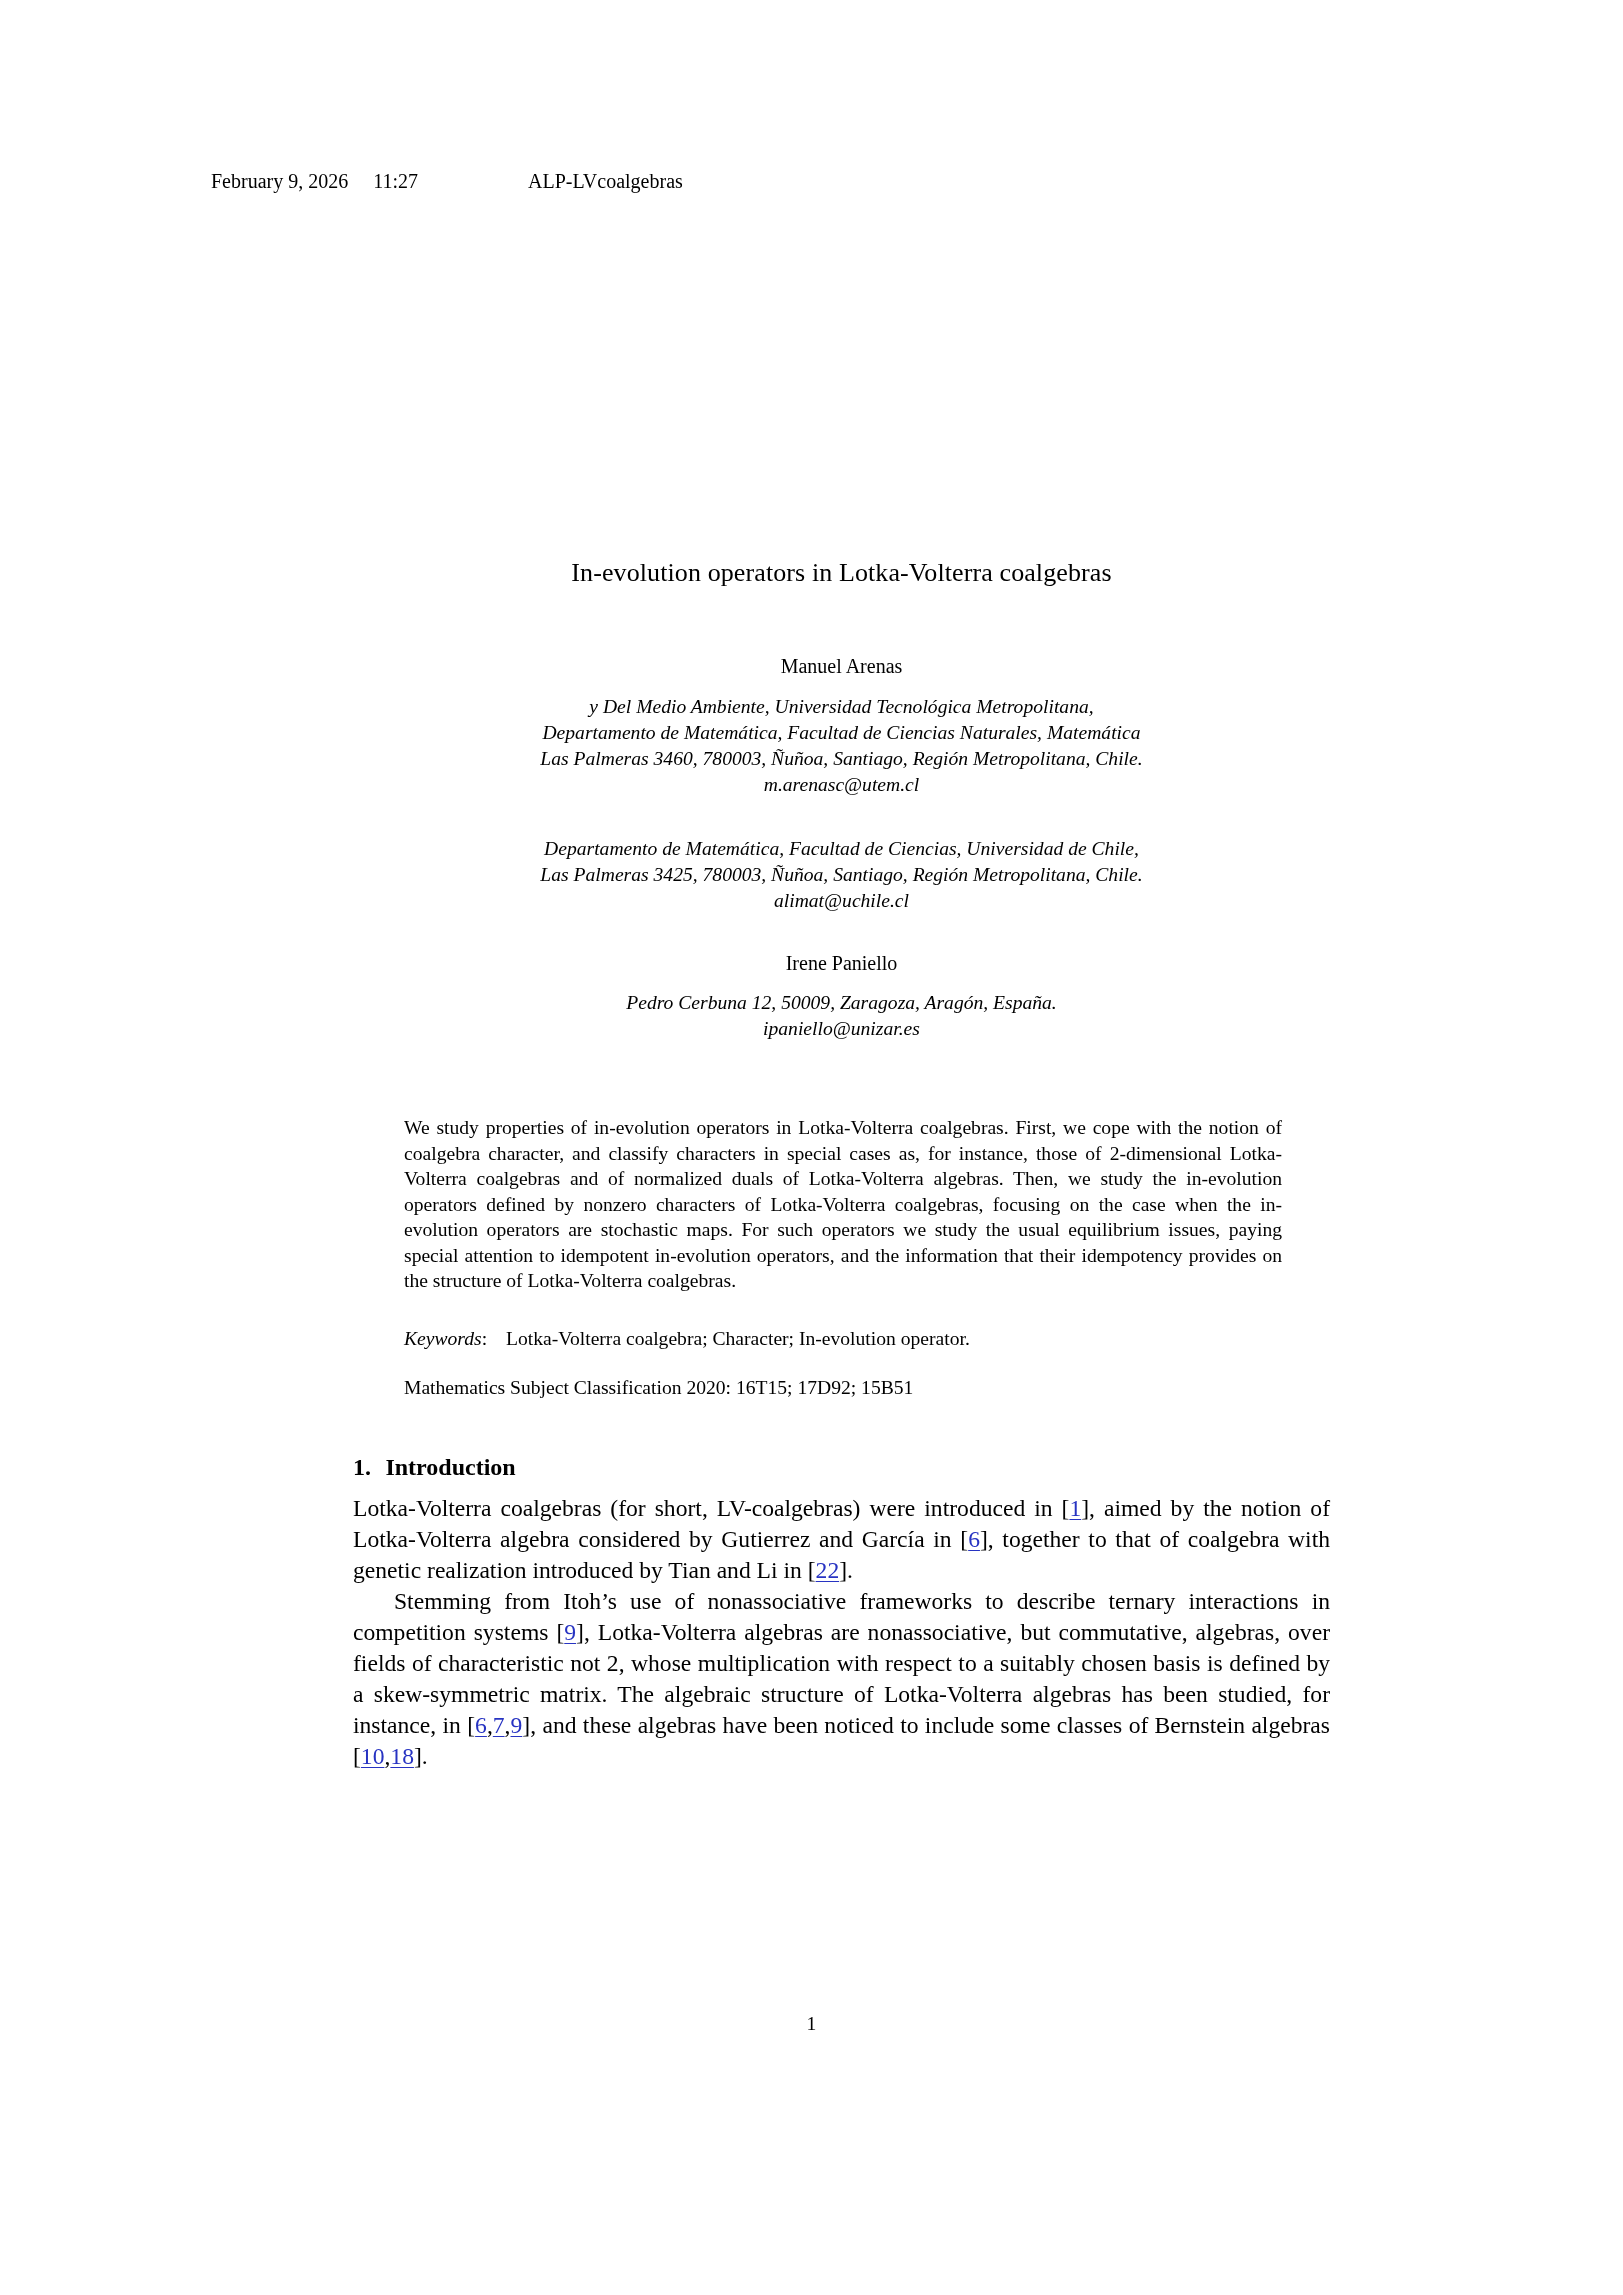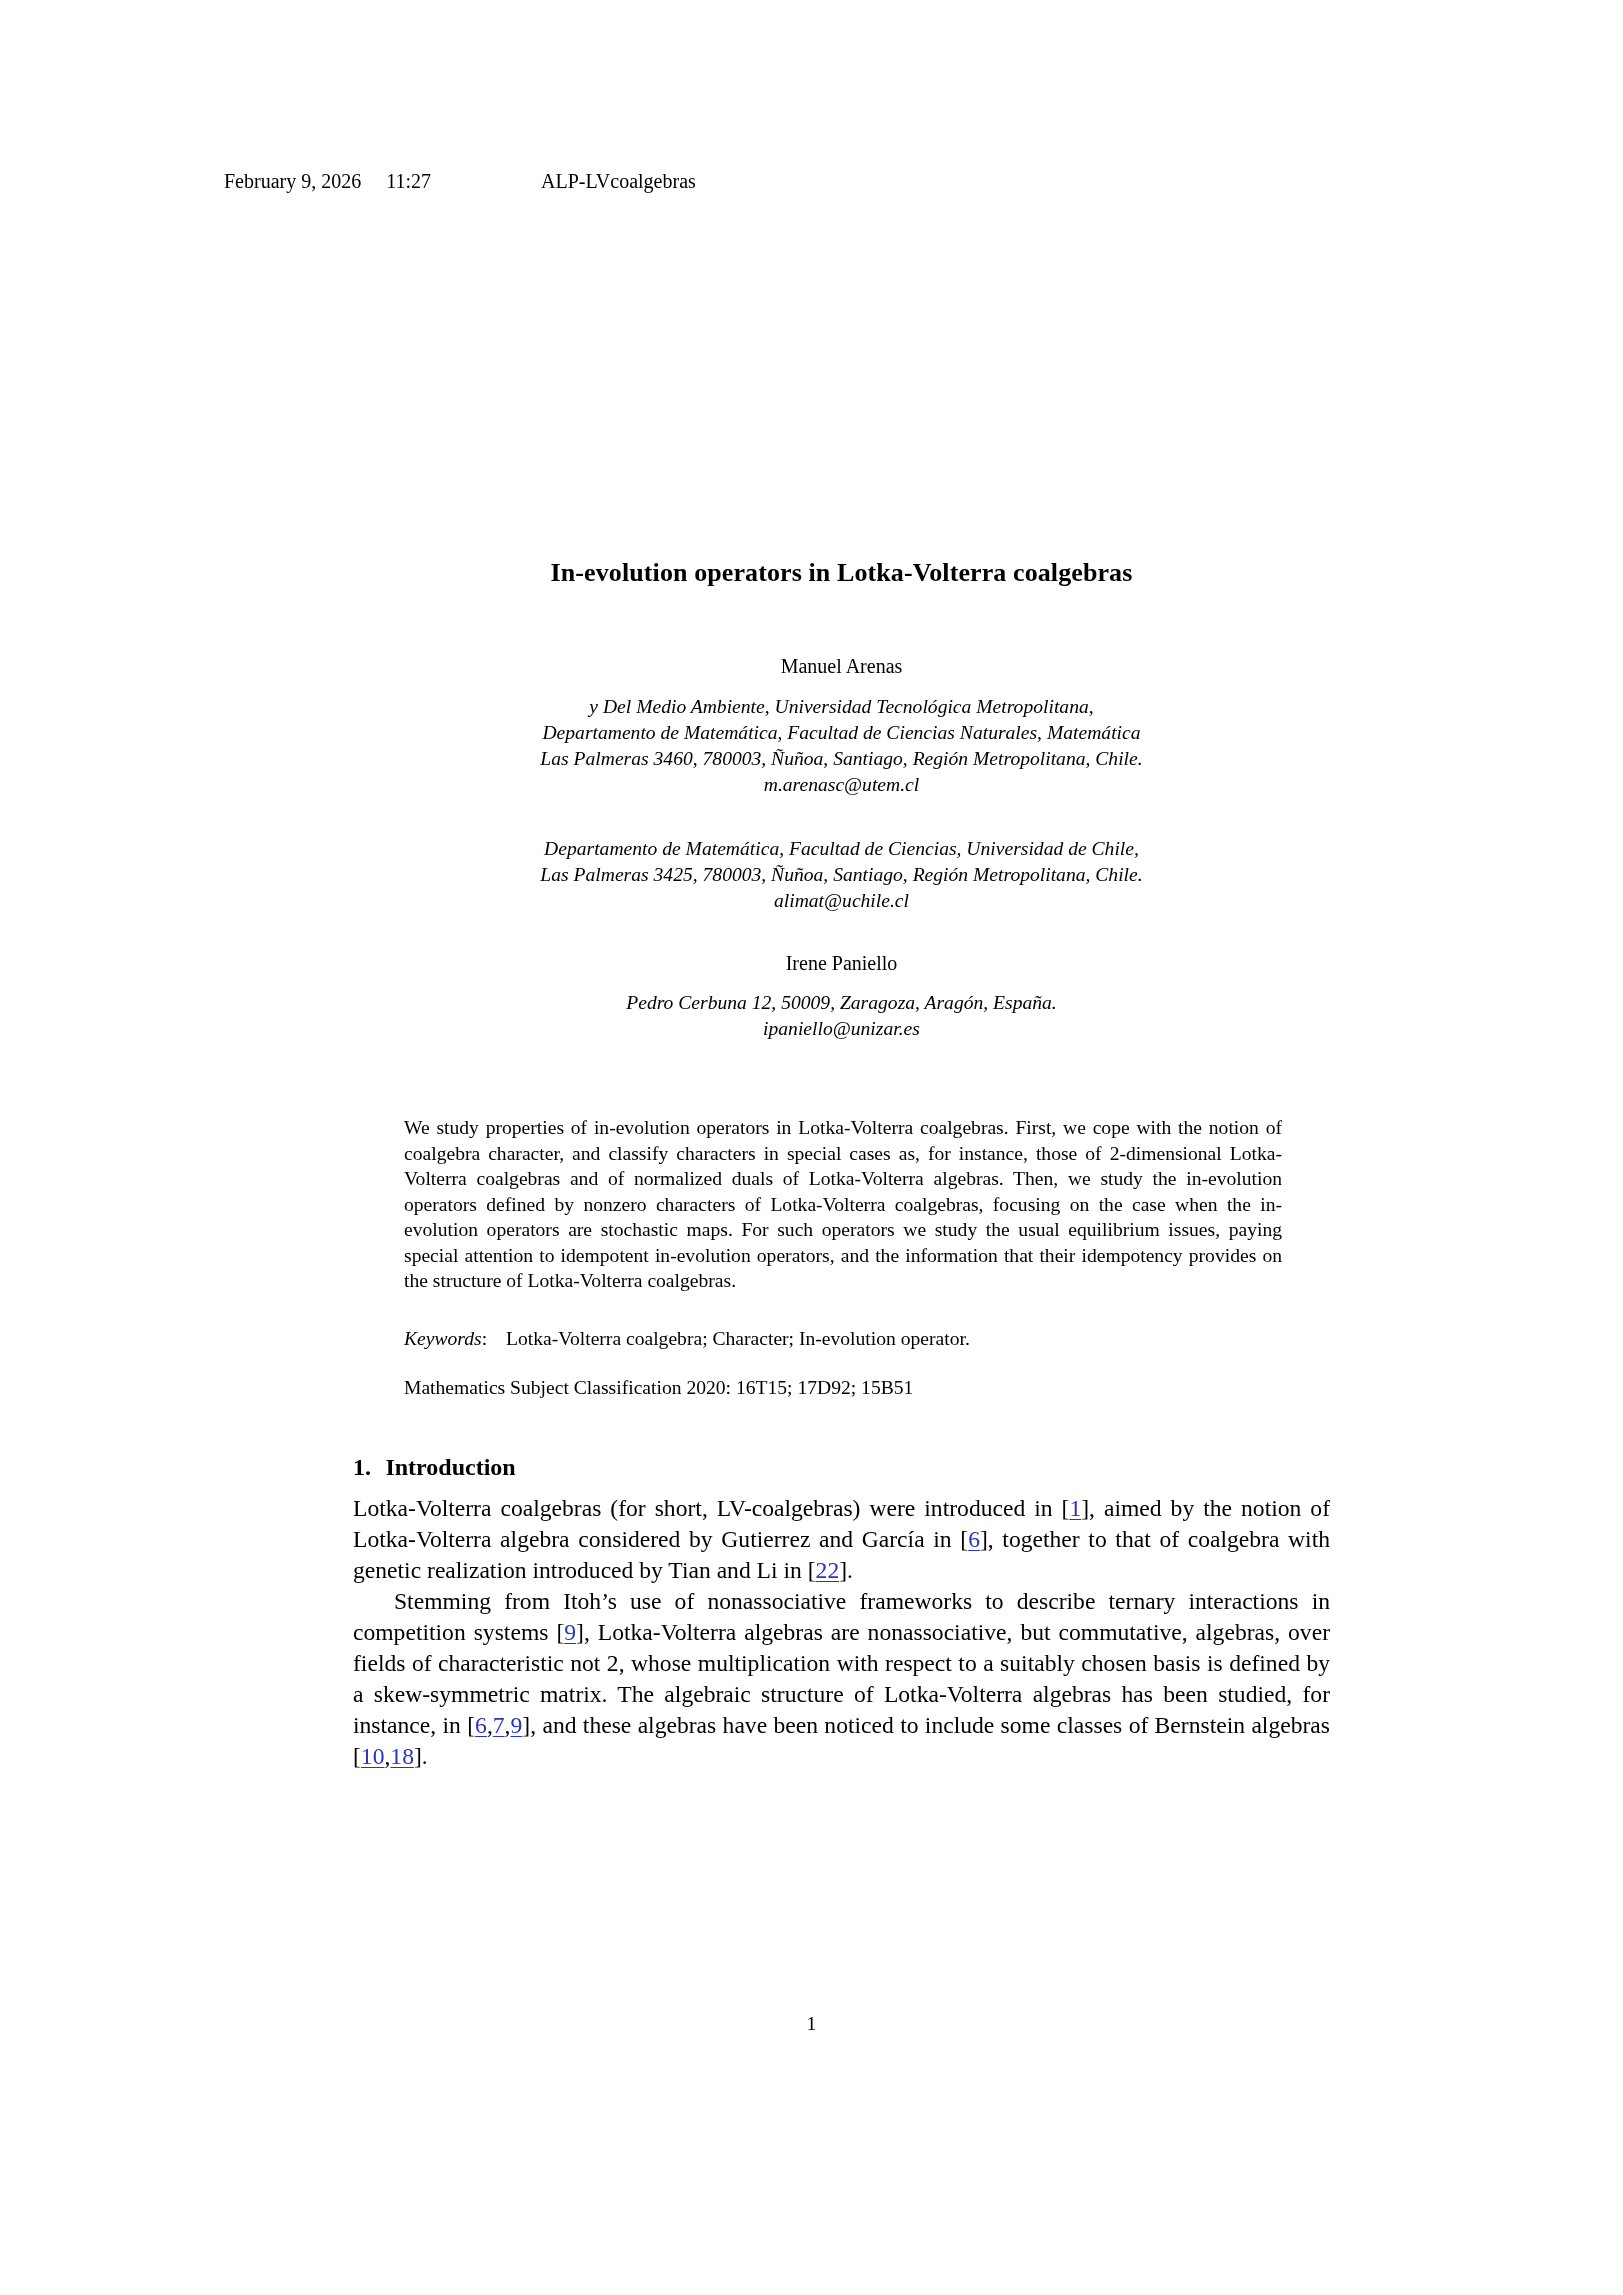--- a/index.html
+++ b/index.html
@@ -9,38 +9,38 @@
     width: 1623px;
     height: 2295px;
     position: relative;
     color: #000000;
     font-family: "Liberation Serif", serif;
     overflow: hidden;
   }
   .running-header {
     position: absolute;
     top: 170px;
-    left: 224px;
+    left: 211px;
     font-size: 20px;
     white-space: nowrap;
   }
   .running-header .time { margin-left: 25px; }
   .running-header .doc { margin-left: 110px; }
 
   .content {
     position: absolute;
     top: 0;
     left: 353px;
     width: 977px;
   }
   .title {
     padding-top: 558px;
     text-align: center;
     font-size: 26px;
-    font-weight: bold;
+    font-weight: normal;
     letter-spacing: 0.1px;
   }
   .authors { margin-top: 67px; text-align: center; }
   .author { margin-bottom: 38px; }
   .author:last-child { margin-bottom: 0; }
   .author-name { font-size: 20px; margin-bottom: 15.7px; }
   .affil-line, .email {
     font-style: italic;
     font-size: 19.6px;
     line-height: 26px;

